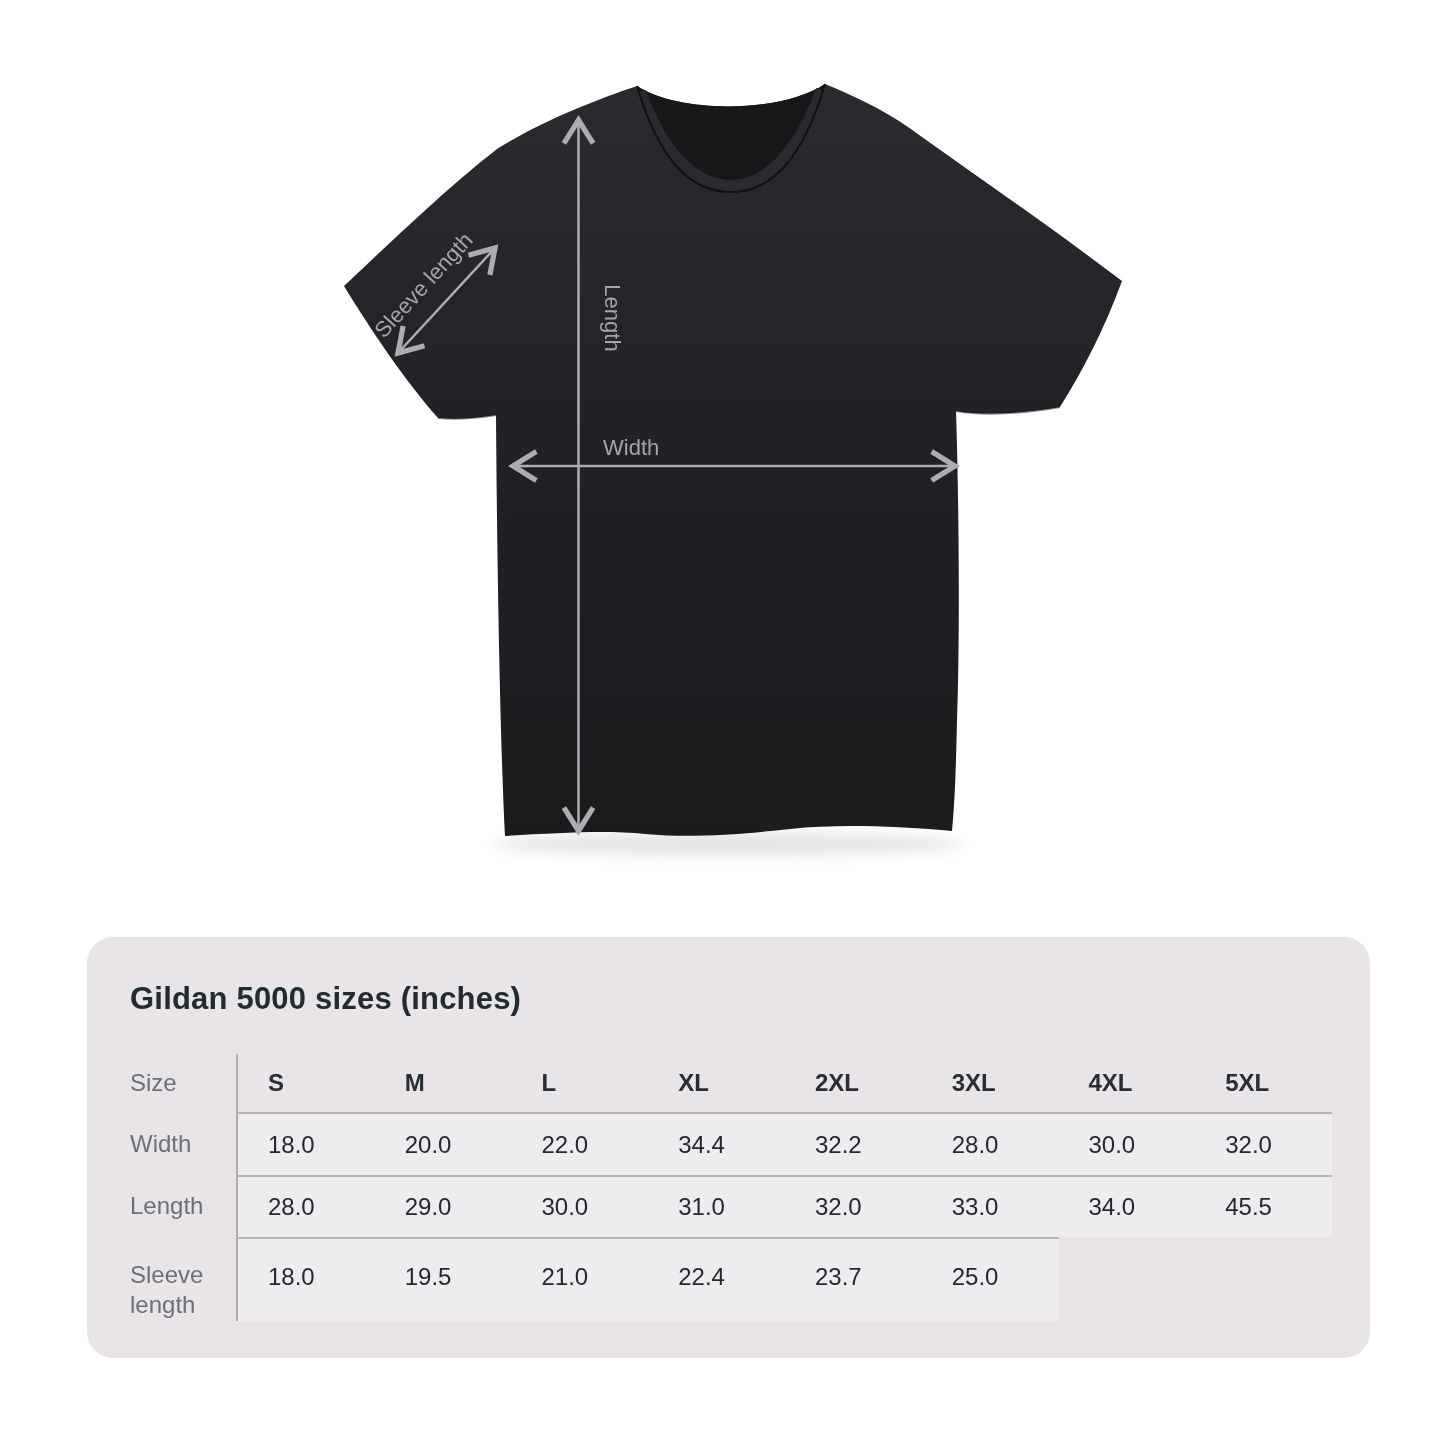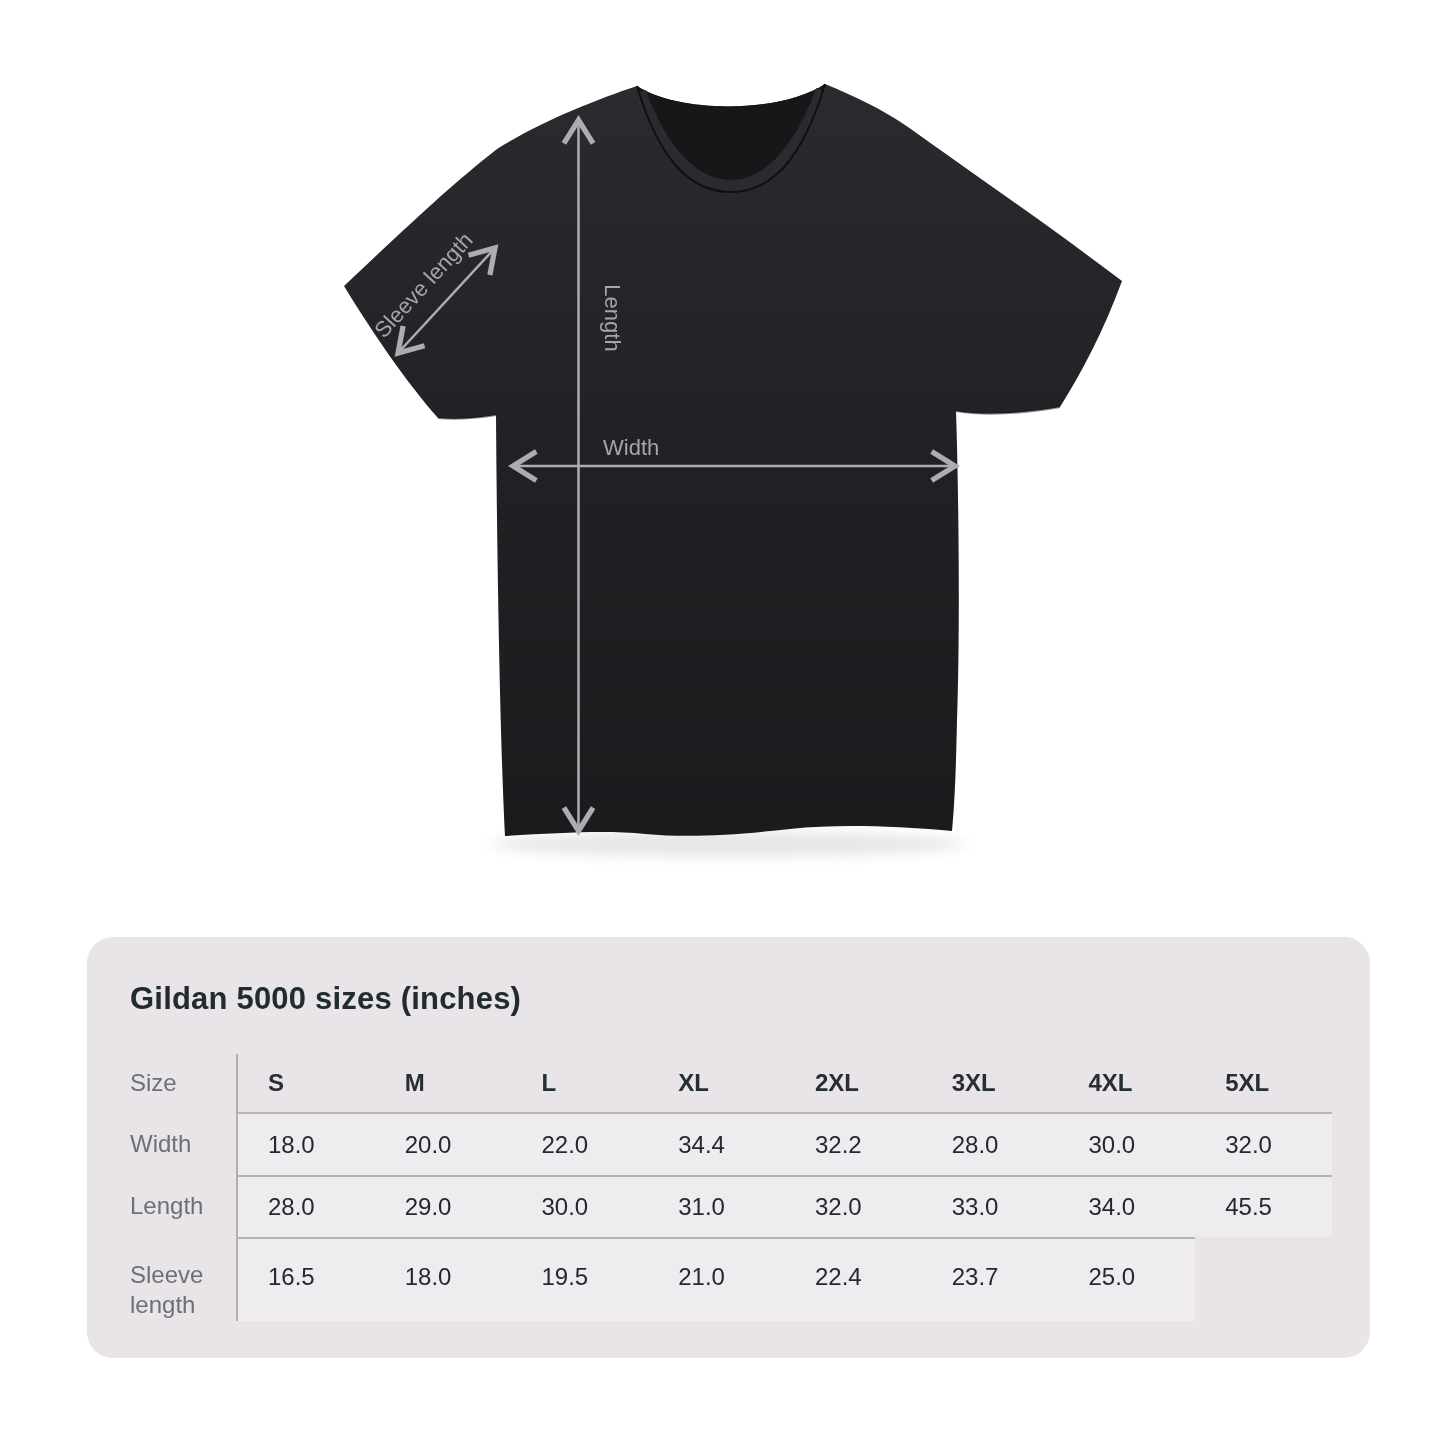--- a/index.html
+++ b/index.html
@@ -123,21 +123,20 @@
     <div class="cell data row-line">28.0</div>
     <div class="cell data row-line">29.0</div>
     <div class="cell data row-line">30.0</div>
     <div class="cell data row-line">31.0</div>
     <div class="cell data row-line">32.0</div>
     <div class="cell data row-line">33.0</div>
     <div class="cell data row-line">34.0</div>
     <div class="cell data row-line">45.5</div>
 
     <div class="cell lbl row-sleeve">Sleeve length</div>
-    <div class="cell data row-line row-sleeve">16.5</div>
     <div class="cell data row-line row-sleeve">18.0</div>
     <div class="cell data row-line row-sleeve">19.5</div>
     <div class="cell data row-line row-sleeve">21.0</div>
     <div class="cell data row-line row-sleeve">22.4</div>
     <div class="cell data row-line row-sleeve">23.7</div>
     <div class="cell data row-line row-sleeve">25.0</div>
   </div>
 </div>
 
 </body></html>

